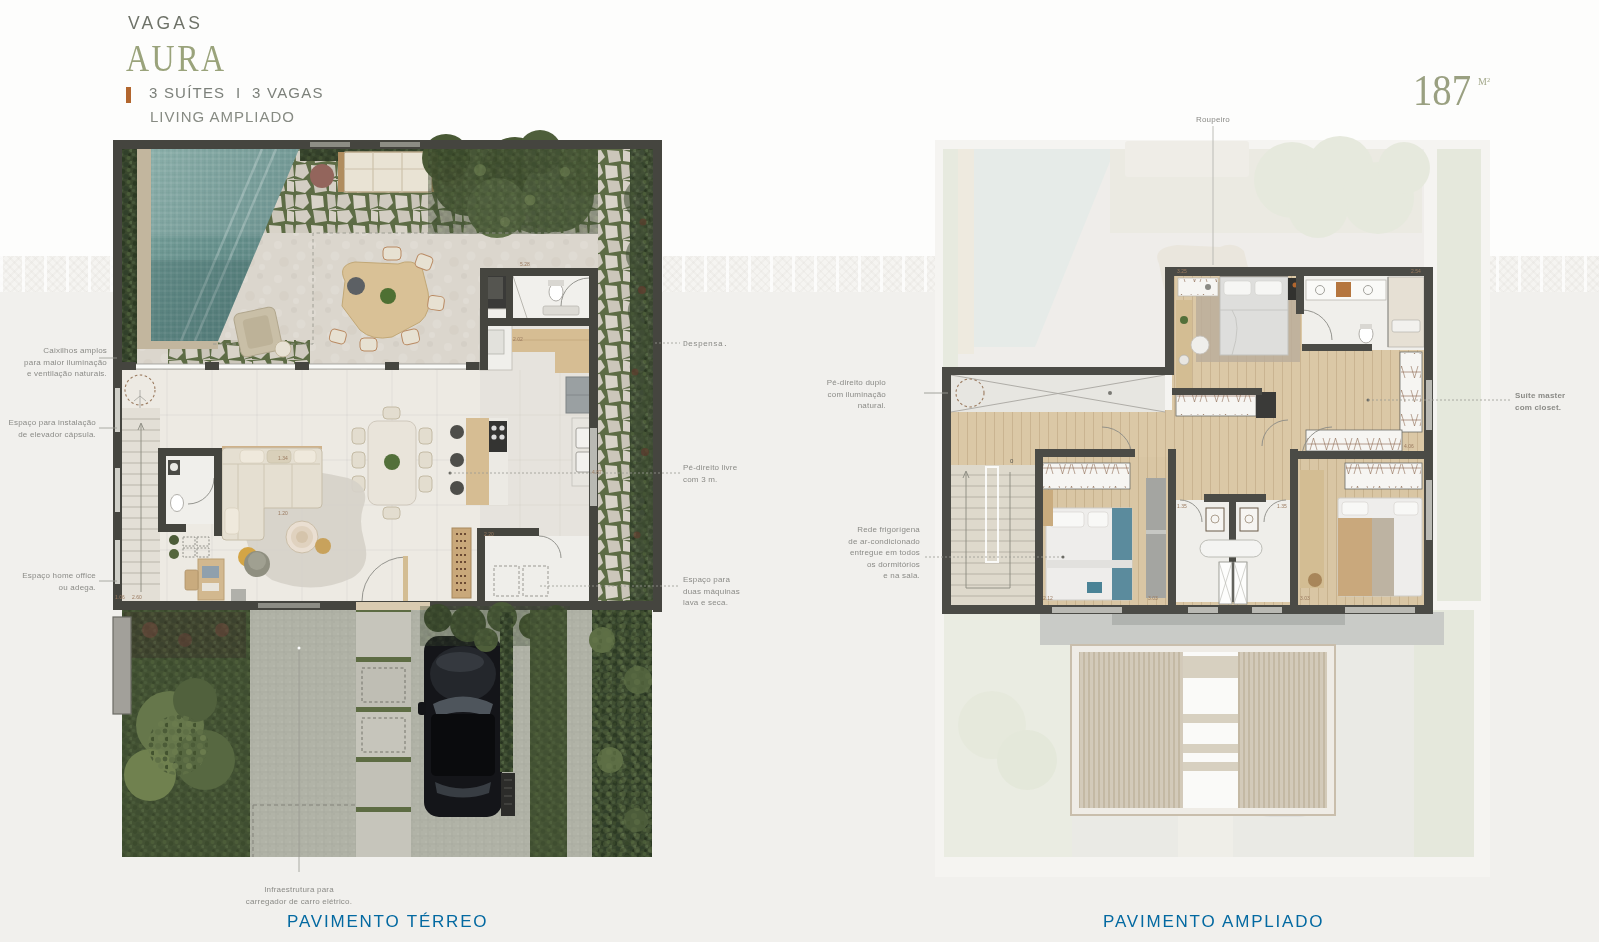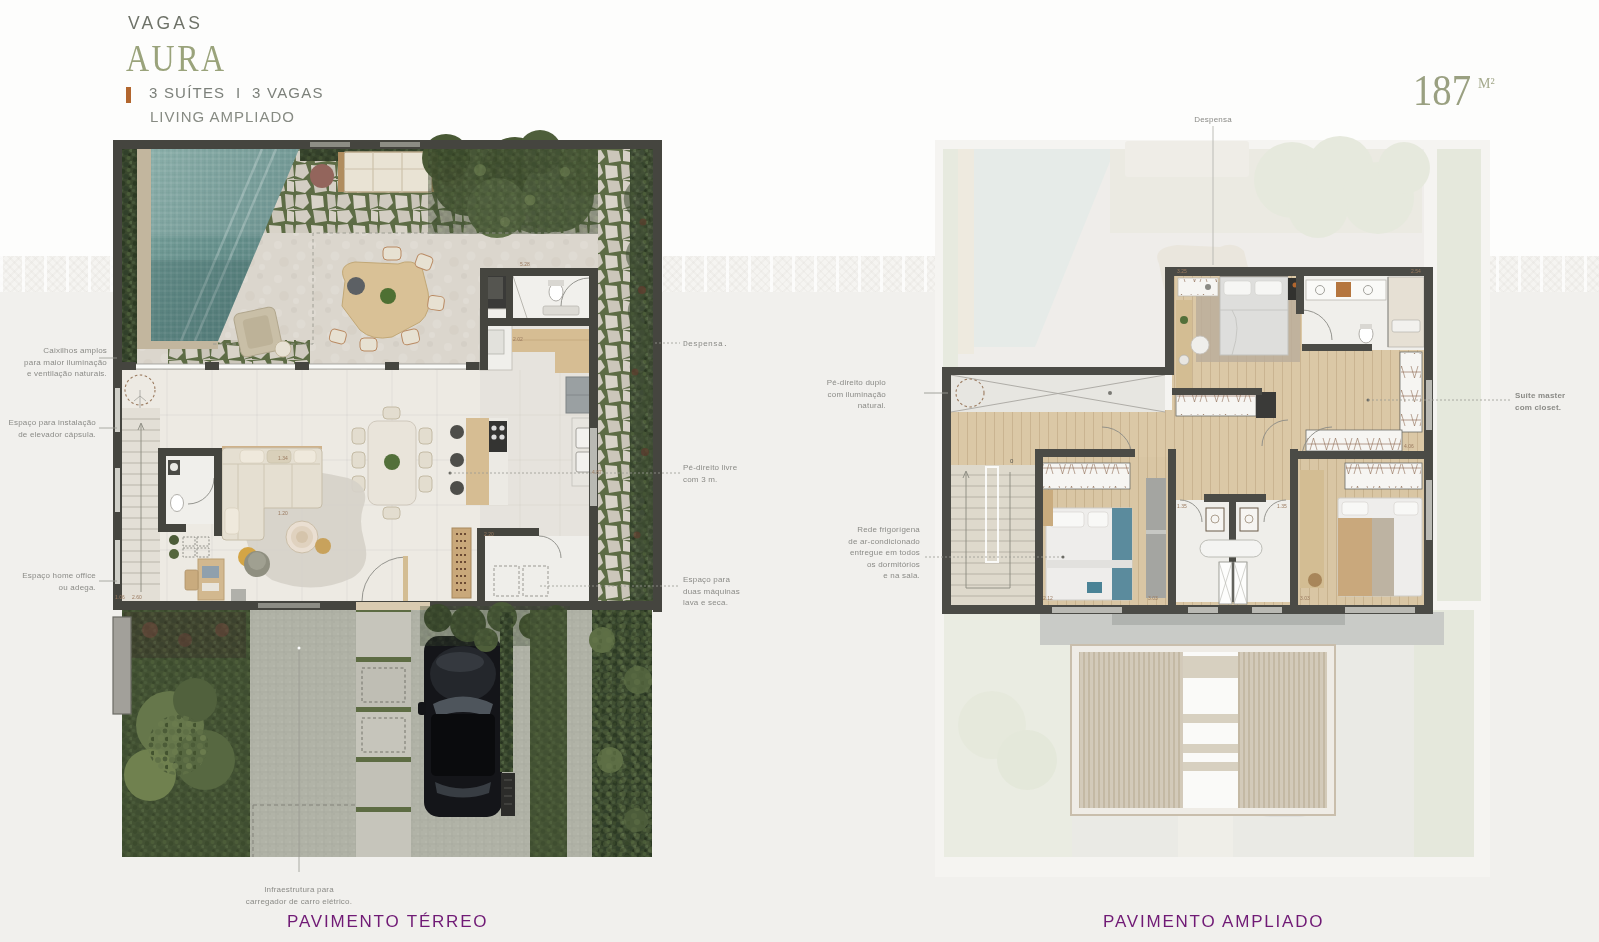--- a/index.html
+++ b/index.html
@@ -15,22 +15,22 @@
       #f5f4f1;}
   .svgwrap{position:absolute;left:0;top:0;}
   .t-casa{position:absolute;left:128px;top:13px;font-size:17.5px;letter-spacing:3.2px;color:#6e7268;}
   .t-aura{position:absolute;left:126px;top:36px;font-family:"Liberation Serif",serif;font-size:38px;
           letter-spacing:3px;color:#9aa37b;transform:scaleX(.84);transform-origin:0 0;}
   .t-bar{position:absolute;left:126px;top:87px;width:5px;height:16px;background:#b2662e;}
   .t-suites{position:absolute;left:149px;top:84px;font-size:15px;letter-spacing:1.2px;color:#7c807a;}
   .t-living{position:absolute;left:150px;top:108px;font-size:15px;letter-spacing:1px;color:#878b83;}
   .t-187{position:absolute;left:1413px;top:64px;font-family:"Liberation Serif",serif;font-size:45px;
          color:#9aa081;transform:scaleX(.86);transform-origin:0 0;}
-  .t-m2{position:absolute;left:1478px;top:76px;font-family:"Liberation Serif",serif;font-size:14px;color:#a4a98c;}
-  .cap{position:absolute;font-size:17px;letter-spacing:1.8px;color:#701a75;white-space:nowrap;}
+  .t-m2{position:absolute;left:1478px;top:76px;font-family:"Liberation Serif",serif;font-size:10px;color:#a4a98c;}
+  .cap{position:absolute;font-size:17px;letter-spacing:1.8px;color:#0369a1;white-space:nowrap;}
   .lab{position:absolute;font-size:8px;line-height:1.45;color:#8b8b87;letter-spacing:.2px;}
   .lab.r{text-align:right;}
   .lab.c{text-align:center;}
 </style>
 </head>
 <body>
 <div class="page">
 
 <div class="topwhite"></div>
 
@@ -901,21 +901,21 @@
 <div class="lab r" style="left:0px;top:417px;width:96px;">Espaço para instalação<br>de elevador cápsula.</div>
 
 <div class="lab r" style="left:0px;top:570px;width:96px;">Espaço home office<br>ou adega.</div>
 
 <div class="lab" style="left:683px;top:338px;font-family:Liberation Mono, monospace;">Despensa.</div>
 
 <div class="lab" style="left:683px;top:462px;">Pé-direito livre<br>com 3 m.</div>
 
 <div class="lab" style="left:683px;top:574px;">Espaço para<br>duas máquinas<br>lava e seca.</div>
 
-<div class="lab c" style="left:1173px;top:114px;width:80px;">Despensa</div>
+<div class="lab c" style="left:1173px;top:114px;width:80px;">Roupeiro</div>
 
 <div class="lab r" style="left:792px;top:377px;width:94px;">Pé-direito duplo<br>com iluminação<br>natural.</div>
 
 <div class="lab r" style="left:826px;top:524px;width:94px;">Rede frigorígena<br>de ar-condicionado<br>entregue em todos<br>os dormitórios<br>e na sala.</div>
 
 <div class="lab" style="left:1515px;top:390px;font-weight:bold;">Suíte master<br>com closet.</div>
 
 <div class="lab c" style="left:224px;top:884px;width:150px;">Infraestrutura para<br>carregador de carro elétrico.</div>
 
 <div class="cap" style="left:287px;top:912px;">PAVIMENTO TÉRREO</div>

